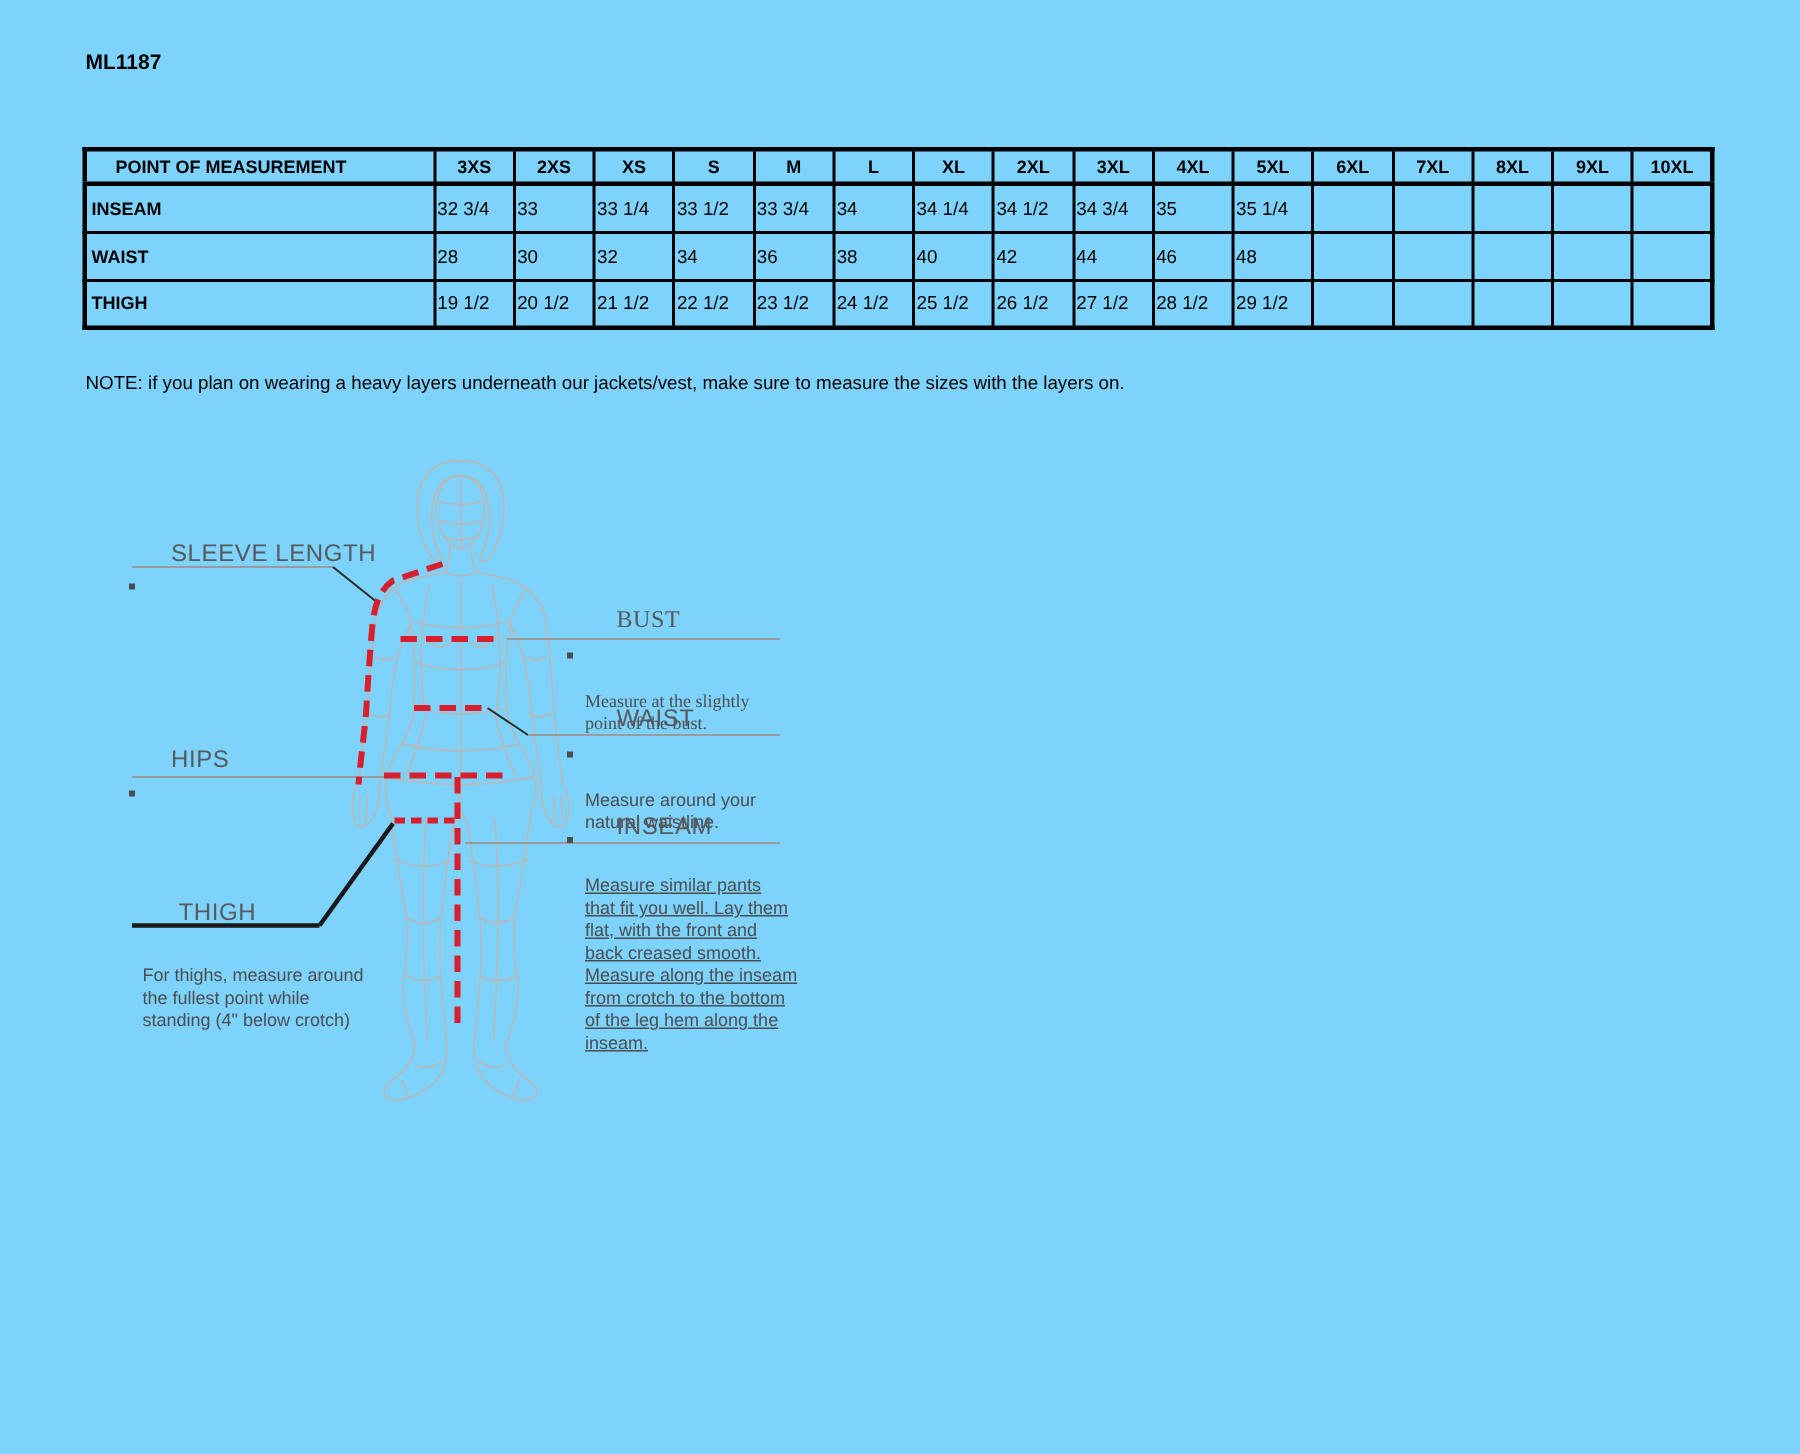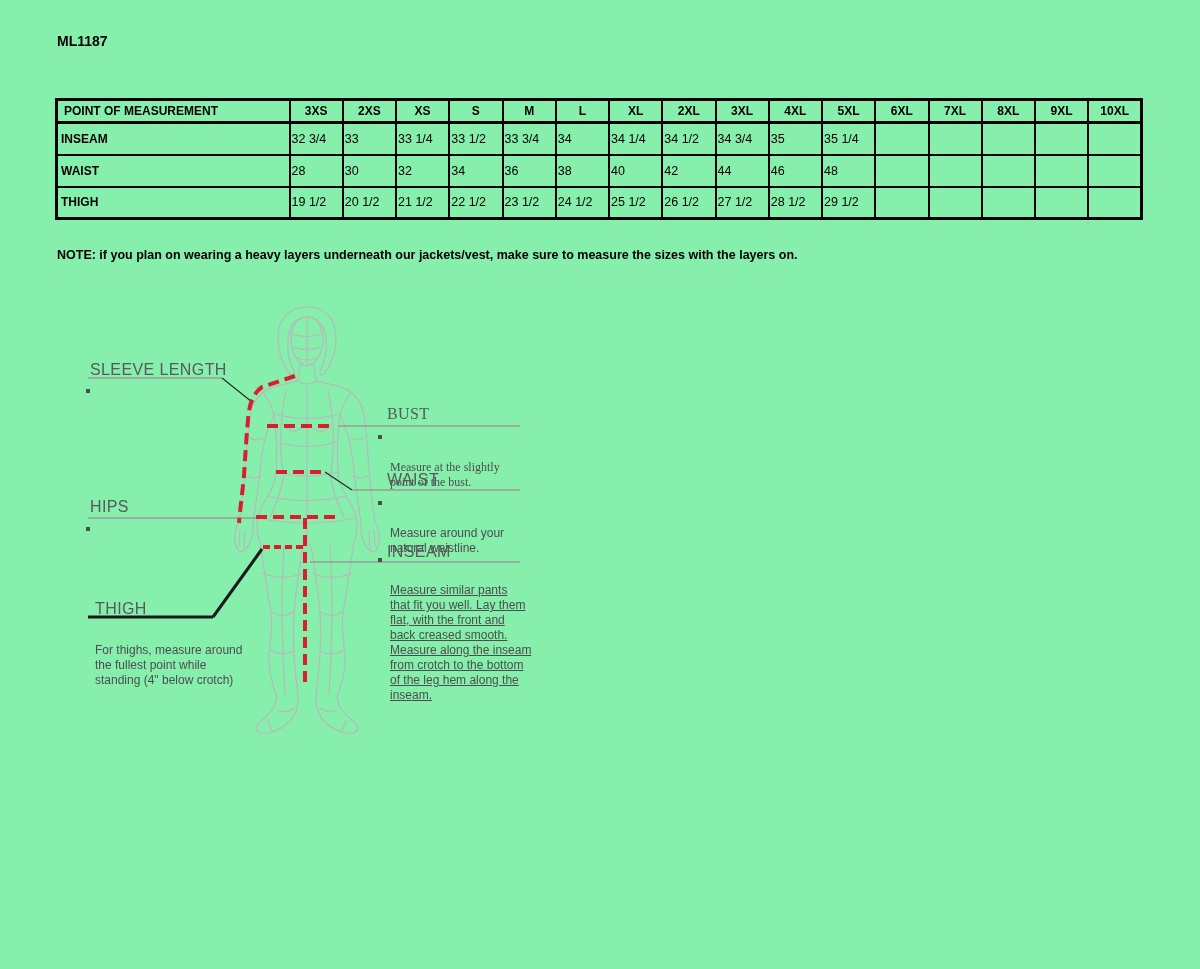--- a/index.html
+++ b/index.html
@@ -6,21 +6,21 @@
     --red:#d91f2e;
     --wire:#b7b9bb;
     --label-gray:#58595b;
     --body-gray:#4d4d4f;
     --con-gray:#9b9b9b;
     --con-dark:#2b2b2b;
     --tb:#000000;
   }
   html,body{margin:0;padding:0;background:#fff;}
   .page{
-    position:relative;width:1200px;height:969px;background:#86efac;
+    position:relative;width:1200px;height:969px;background:#7dd3fc;
     font-family:"Liberation Sans",sans-serif;overflow:hidden;
   }
   .doc-title{
     position:absolute;left:57px;top:33px;
     font-size:14px;font-weight:bold;color:#000;
   }
   
   .size-table{
     position:absolute;left:55px;top:98px;width:1088px;
     border-collapse:collapse;table-layout:fixed;
@@ -29,39 +29,39 @@
   .size-table th,.size-table td{
     border:2px solid var(--tb);
     overflow:hidden;white-space:nowrap;
   }
   .size-table thead tr{border-bottom:3px solid var(--tb);}
   .size-table thead th{
     height:20px;font-size:12px;font-weight:bold;text-align:center;
     padding:0 1px;color:#000;
   }
   .size-table col.label-col{width:233px;}
-  .size-table thead th.label-col{text-align:left;padding-left:6px;}
+  .size-table thead th.label-col{text-align:left;padding-left:19px;}
   .size-table tbody tr{height:32px;}
   .size-table tbody th.row-label{
     text-align:left;padding-left:3px;font-size:12px;font-weight:bold;color:#000;
   }
   .size-table tbody td{
     text-align:left;font-size:12.5px;font-weight:normal;color:#000;
   }
   .note{
     position:absolute;left:57px;top:248px;width:900px;
-    font-size:12.5px;font-weight:bold;color:#000;
+    font-size:12.5px;font-weight:normal;color:#000;
   }
   
   .diagram{position:absolute;left:0;top:290px;width:640px;height:470px;}
   .diagram svg{position:absolute;left:0;top:0;}
   .sec{position:absolute;}
   .sec-title{
     font-size:16px;font-weight:normal;color:var(--label-gray);
-    letter-spacing:0.4px;line-height:17px;white-space:nowrap;
+    letter-spacing:0.4px;line-height:17px;white-space:nowrap;margin-left:24px;
   }
   .sec-body{
     position:absolute;font-size:12px;line-height:15px;color:var(--body-gray);
     white-space:pre-line;width:190px;
   }
   .sec-body.with-bullet{padding-left:12px;}
   .bullet{
     position:absolute;left:0;top:5px;width:4px;height:4px;
     background:var(--body-gray);display:block;
   }

